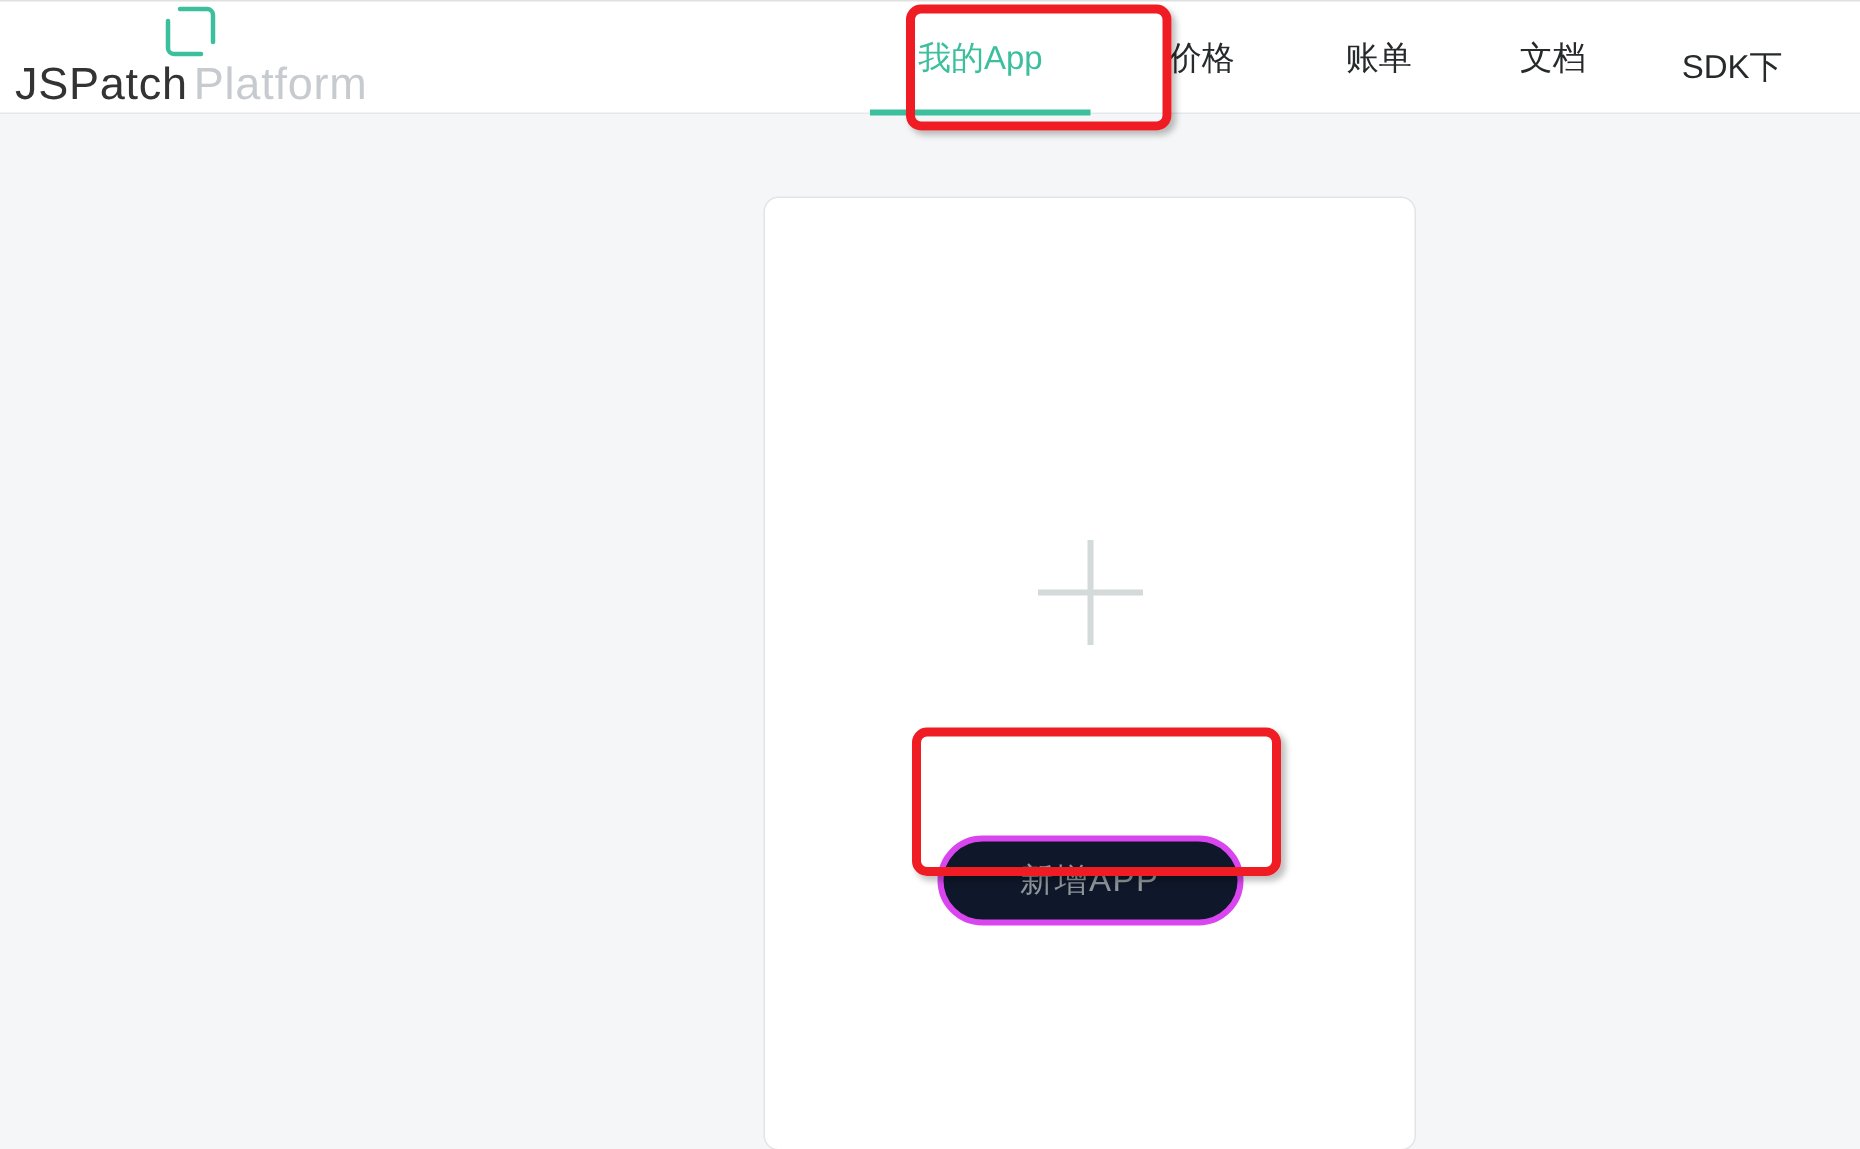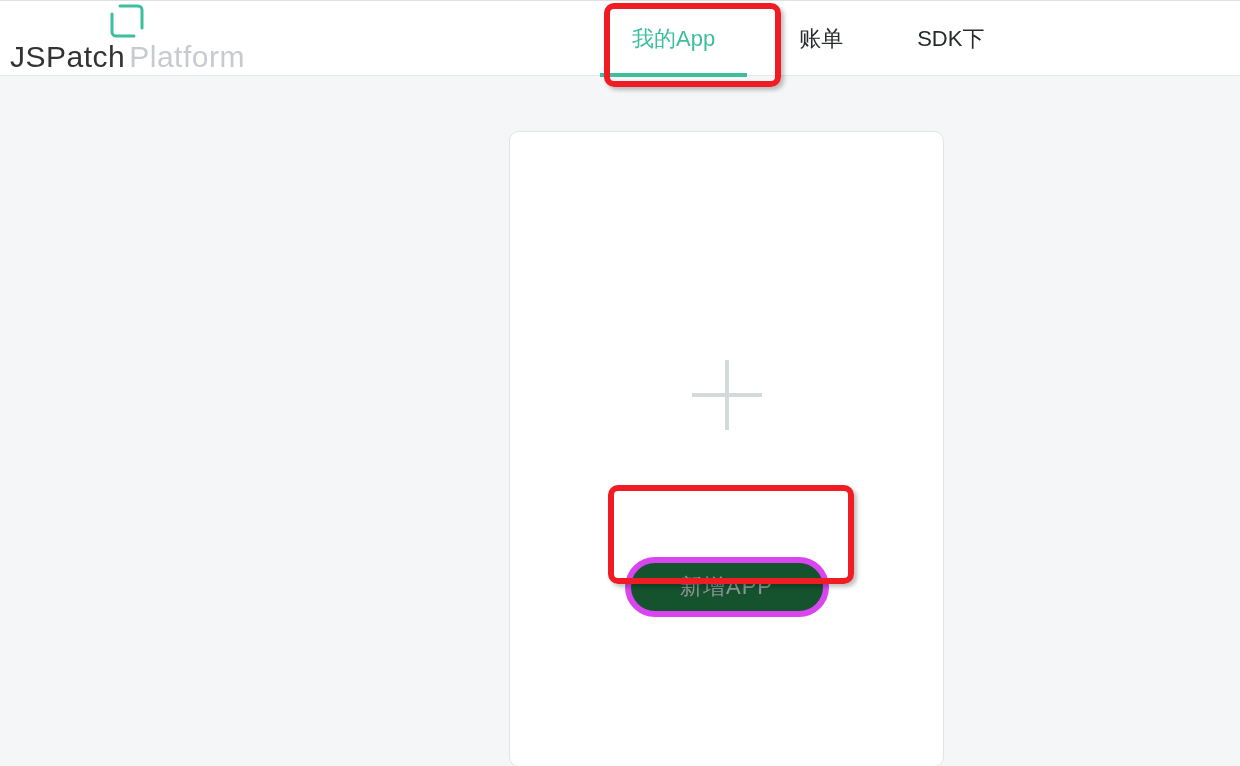--- a/index.html
+++ b/index.html
@@ -43,21 +43,21 @@
     letter-spacing: .5px;
   }
   .brand-text .light {
     color: #c7cbcf;
     font-weight: 300;
     margin-left: 4px;
   }
   .nav {
     position: absolute;
     top: 0;
-    left: 594px;
+    left: 574px;
     right: 0;
     height: 76px;
     display: flex;
     align-items: stretch;
   }
   .nav-item {
     height: 76px;
     display: flex;
     align-items: center;
     justify-content: center;
@@ -149,23 +149,23 @@
     width: 70px;
     margin-top: -2px;
   }
   .add-btn {
     position: absolute;
     top: 425px;
     left: 50%;
     transform: translateX(-50%);
     width: 204px;
     height: 60px;
-    border: 6px solid #d946ef;
+    border: 4px solid #d946ef;
     border-radius: 30px;
-    background: #14532d;
+    background: #0f172a;
     font-size: 22px;
     color: #8f9699;
     display: flex;
     align-items: center;
     justify-content: center;
     cursor: pointer;
     letter-spacing: 1px;
   }
   .hl-btn {
     left: 608px;
@@ -185,21 +185,23 @@
         <path d="M25 33 H7 a4 4 0 0 1 -4 -4 V11" fill="none" stroke="#3cbf9d" stroke-width="3" stroke-linecap="round"></path>
       </svg>
     </span>
     <span class="brand-text">
       <span>JSPatch</span><span class="light">Platform</span>
     </span>
   </div>
 
   <div class="nav">
     <div class="nav-item active">我的App</div>
+    <div class="nav-item">价格</div>
     <div class="nav-item">账单</div>
+    <div class="nav-item">文档</div>
     <div class="nav-item">SDK下</div>
   </div>
 </div>
 
 <div class="main">
   <div class="card">
     <span class="plus-icon"></span>
     <div class="add-btn">新增APP</div>
   </div>
 </div>

